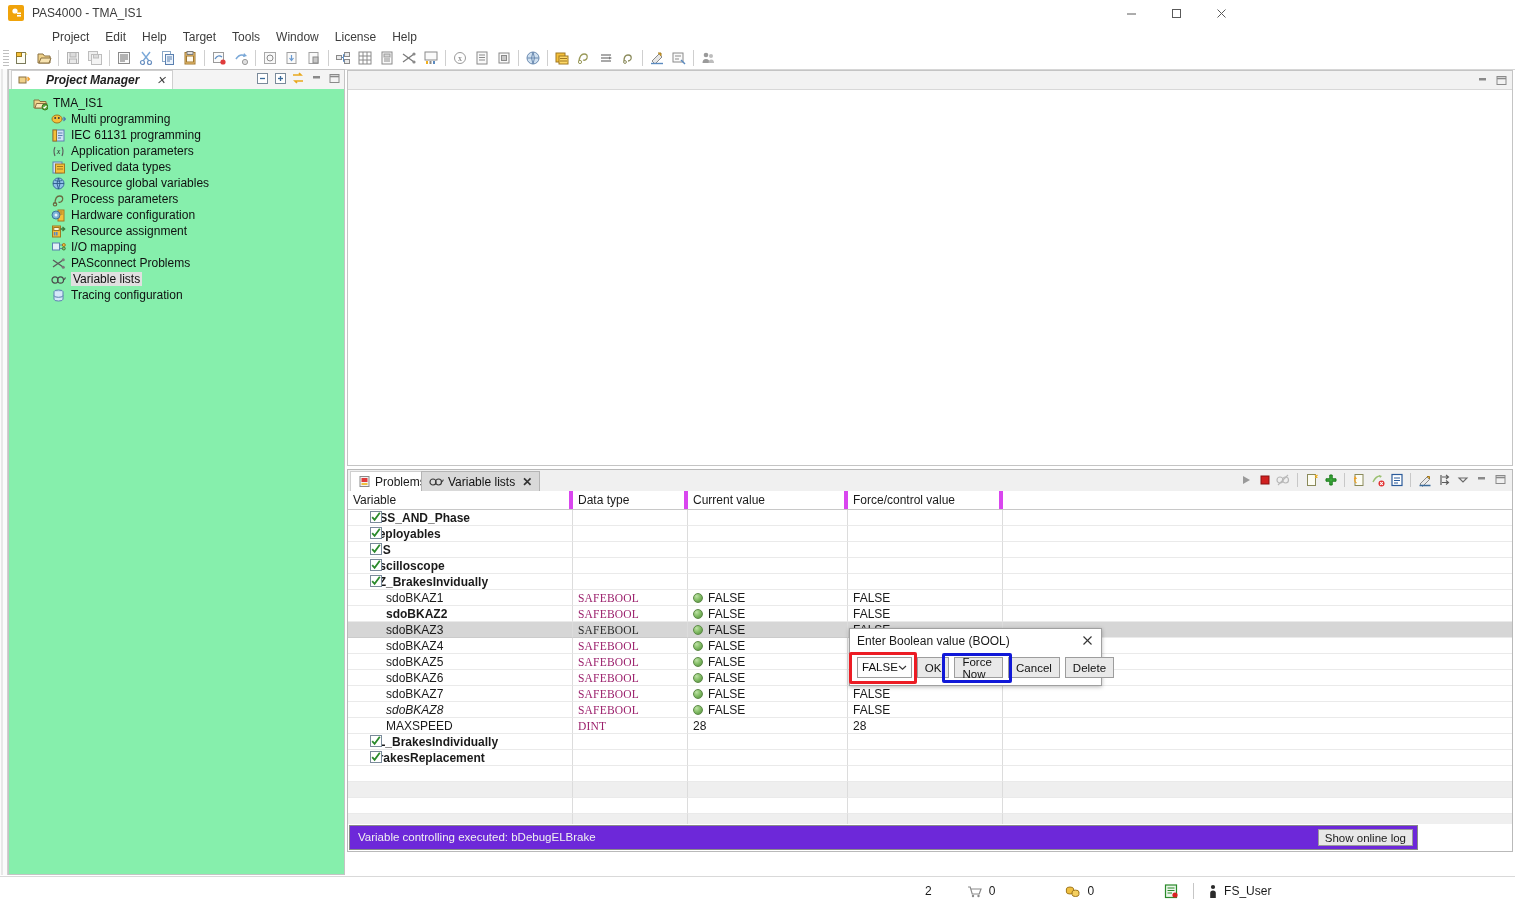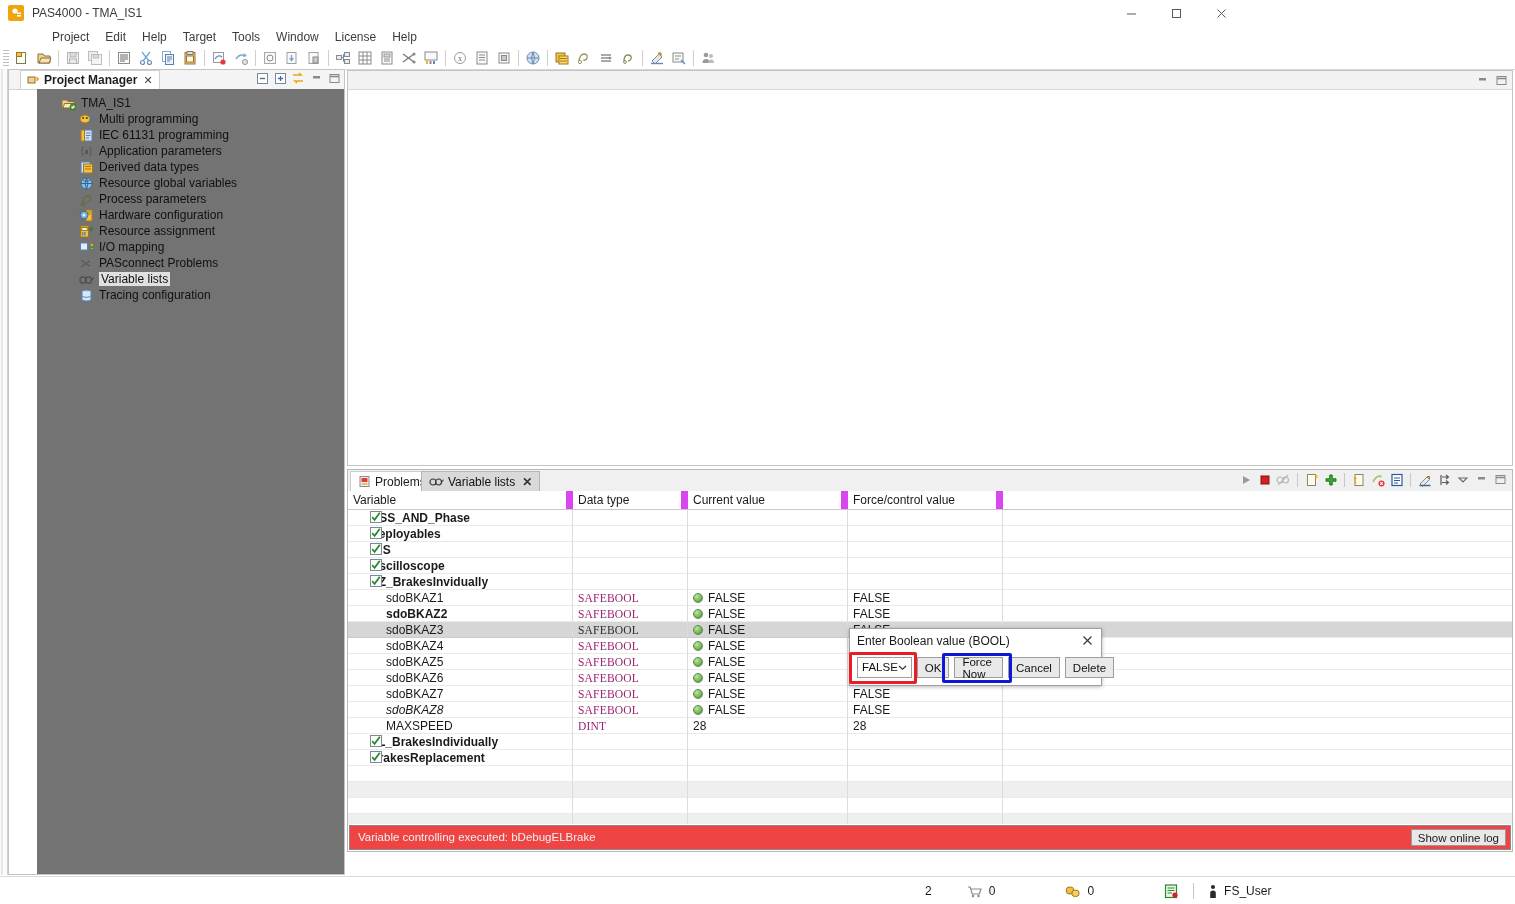--- a/index.html
+++ b/index.html
@@ -35,27 +35,27 @@
   
   .leftstrip{position:absolute;left:0;top:69px;width:7px;height:806px;background:#fbfbfb;
      border-right:1px solid #cfcfcf;}
   .leftstrip .s1{position:absolute;left:1px;top:0;width:2px;height:806px;background:#e8e8e8;}
 
   
   .pm{position:absolute;left:8px;top:69px;width:337px;height:806px;background:#ffffff;
      border:1px solid #c4c4c4;box-sizing:border-box;}
   .pm-tabrow{position:absolute;left:0;top:0;width:100%;height:19px;background:#f4f4f4;
      border-bottom:1px solid #d2d2d2;}
-  .pm-tab{position:absolute;left:11px;top:0;height:19px;display:flex;align-items:center;gap:4px;
-     padding:0 6px;background:#ffffff;border:1px solid #cfcfcf;border-bottom:none;box-sizing:border-box;}
+  .pm-tab{position:absolute;left:2px;top:0;height:19px;display:flex;align-items:center;gap:15px;
+     padding:0 6px;background:#ffffff;border:1px solid #cfcfcf;border-bottom:none;box-sizing:border-box;font-style:italic;}
   .pm-tab .lbl{font-size:12px;font-weight:bold;color:#1f1f1f;}
   .pm-tab .x{font-size:11px;color:#444;margin-left:2px;}
   .pm-ctrls{position:absolute;right:3px;top:1px;display:flex;align-items:center;gap:4px;}
   .pm-ctrl{width:14px;height:14px;display:flex;align-items:center;justify-content:center;}
-  .pm-body{position:absolute;left:0;top:19px;right:0;bottom:0;background:#737373;overflow:hidden;margin-left:28px;}
+  .pm-body{position:absolute;left:0;top:19px;right:0;bottom:0;background:#86efac;overflow:hidden;}
 
   .tree{padding:6px 0 0 0;}
   .node{display:flex;align-items:center;height:16px;padding-left:24px;white-space:nowrap;}
   .node.root{padding-left:24px;}
   .node.child{padding-left:42px;}
   .node .ico{width:15px;height:15px;margin-right:5px;flex:0 0 15px;display:flex;align-items:center;justify-content:center;}
   .node .lbl{font-size:12px;color:#101010;}
   .node.sel .lbl{background:#e0e0e0;padding:0 2px;}
 
   
@@ -73,40 +73,40 @@
   .bv-tab.inactive{left:2px;background:#ffffff;border:1px solid #cfcfcf;border-bottom:none;color:#1a1a1a;}
   .bv-tab.active{left:73px;background:#d9d9d9;border:1px solid #b4b4b4;border-bottom:none;color:#111;}
   .bv-tab .x{font-weight:bold;font-size:12px;color:#333;margin-left:3px;}
   .bv-tools{position:absolute;right:3px;top:1px;display:flex;align-items:center;gap:2px;}
   .bv-tool{width:17px;height:17px;display:flex;align-items:center;justify-content:center;}
   .bv-sep{width:1px;height:14px;background:#c8c8c8;margin:0 3px;}
 
   
   .tbl{position:absolute;left:0;top:21px;right:0;bottom:27px;background:#ffffff;overflow:hidden;}
   .hdr{display:flex;height:18px;background:#ffffff;border-bottom:1px solid #c8c8c8;}
-  .hdr .cell{border-right:7px solid #d946ef;padding:2px 0 0 5px;box-sizing:border-box;
+  .hdr .cell{border-right:4px solid #d946ef;padding:2px 0 0 5px;box-sizing:border-box;
      font-size:12px;color:#1a1a1a;white-space:nowrap;overflow:hidden;}
   .row{display:flex;height:16px;position:relative;}
   .row .cell{border-right:1px solid #dcdcdc;border-bottom:1px solid #eaeaea;box-sizing:border-box;
      padding:1px 0 0 5px;font-size:12px;white-space:nowrap;overflow:hidden;}
   .row.alt{background:#efefef;}
   .row.sel{background:#d6d6d6;}
   .row.sel .cell{border-bottom-color:#cbcbcb;}
   .row.group .cell.c0{font-weight:bold;padding-left:22px;position:relative;}
   .row.item .cell.c0{padding-left:38px;}
   .chk{position:absolute;left:22px;top:1px;width:12px;height:12px;}
   .dtype{color:#9b1f6b;font-family:"Liberation Serif",serif;font-size:11.5px;letter-spacing:0.2px;}
   .dtype.dark{color:#2a2a2a;}
   .led{display:inline-block;width:10px;height:10px;border-radius:50%;vertical-align:-1px;margin-right:5px;
      background:radial-gradient(circle at 32% 28%, #bfe2a6 0%, #87c06a 45%, #4e8b38 100%);
      border:1px solid #5d8a47;box-sizing:border-box;}
   .tailfill{flex:1 1 auto;border-bottom:1px solid #eaeaea;box-sizing:border-box;}
 
   
-  .console{position:absolute;left:1px;bottom:1px;width:1162px;height:25px;background:#ef4444;
+  .console{position:absolute;left:1px;bottom:1px;width:1069px;height:25px;background:#6d28d9;
      border:1px solid #8a8a8a;box-sizing:border-box;}
   .console .msg{position:absolute;left:8px;top:5px;font-size:11.5px;color:#f0f0f0;}
   .console .btn{position:absolute;right:4px;top:3px;height:17px;padding:0 6px;background:#e8e8e8;
      border:1px solid #9a9a9a;box-sizing:border-box;display:flex;align-items:center;
      font-size:11.5px;color:#1a1a1a;}
 
   
   .statusbar{position:absolute;left:0;top:876px;width:1515px;height:28px;background:#ffffff;
      border-top:1px solid #d9d9d9;display:flex;align-items:center;}
   .sb-item{display:flex;align-items:center;gap:6px;font-size:12px;color:#1a1a1a;}

